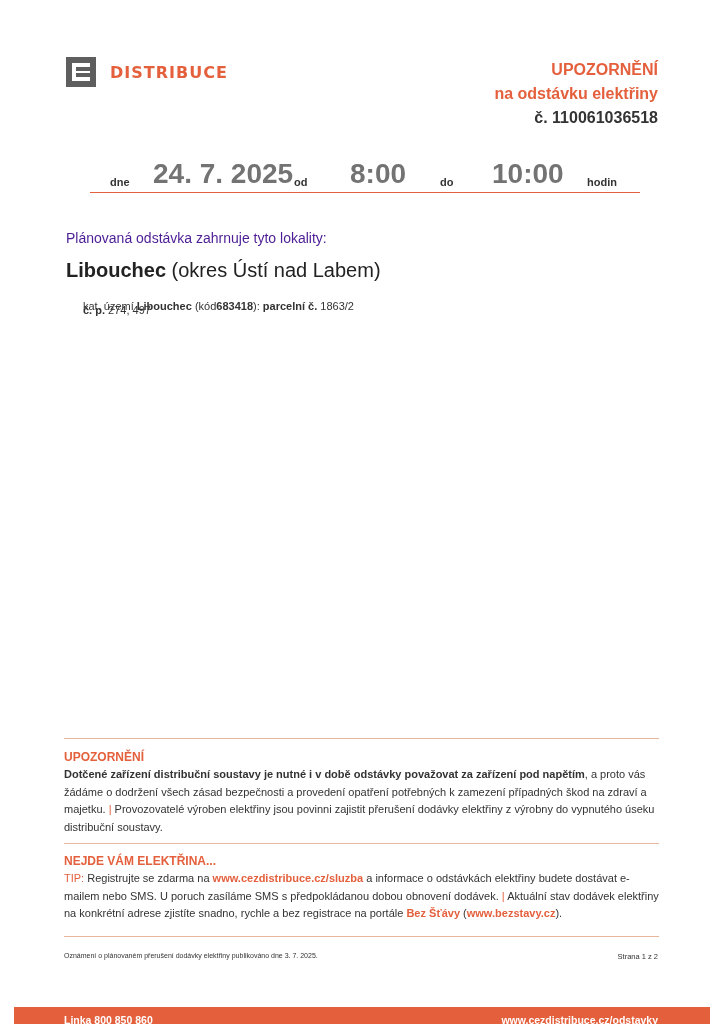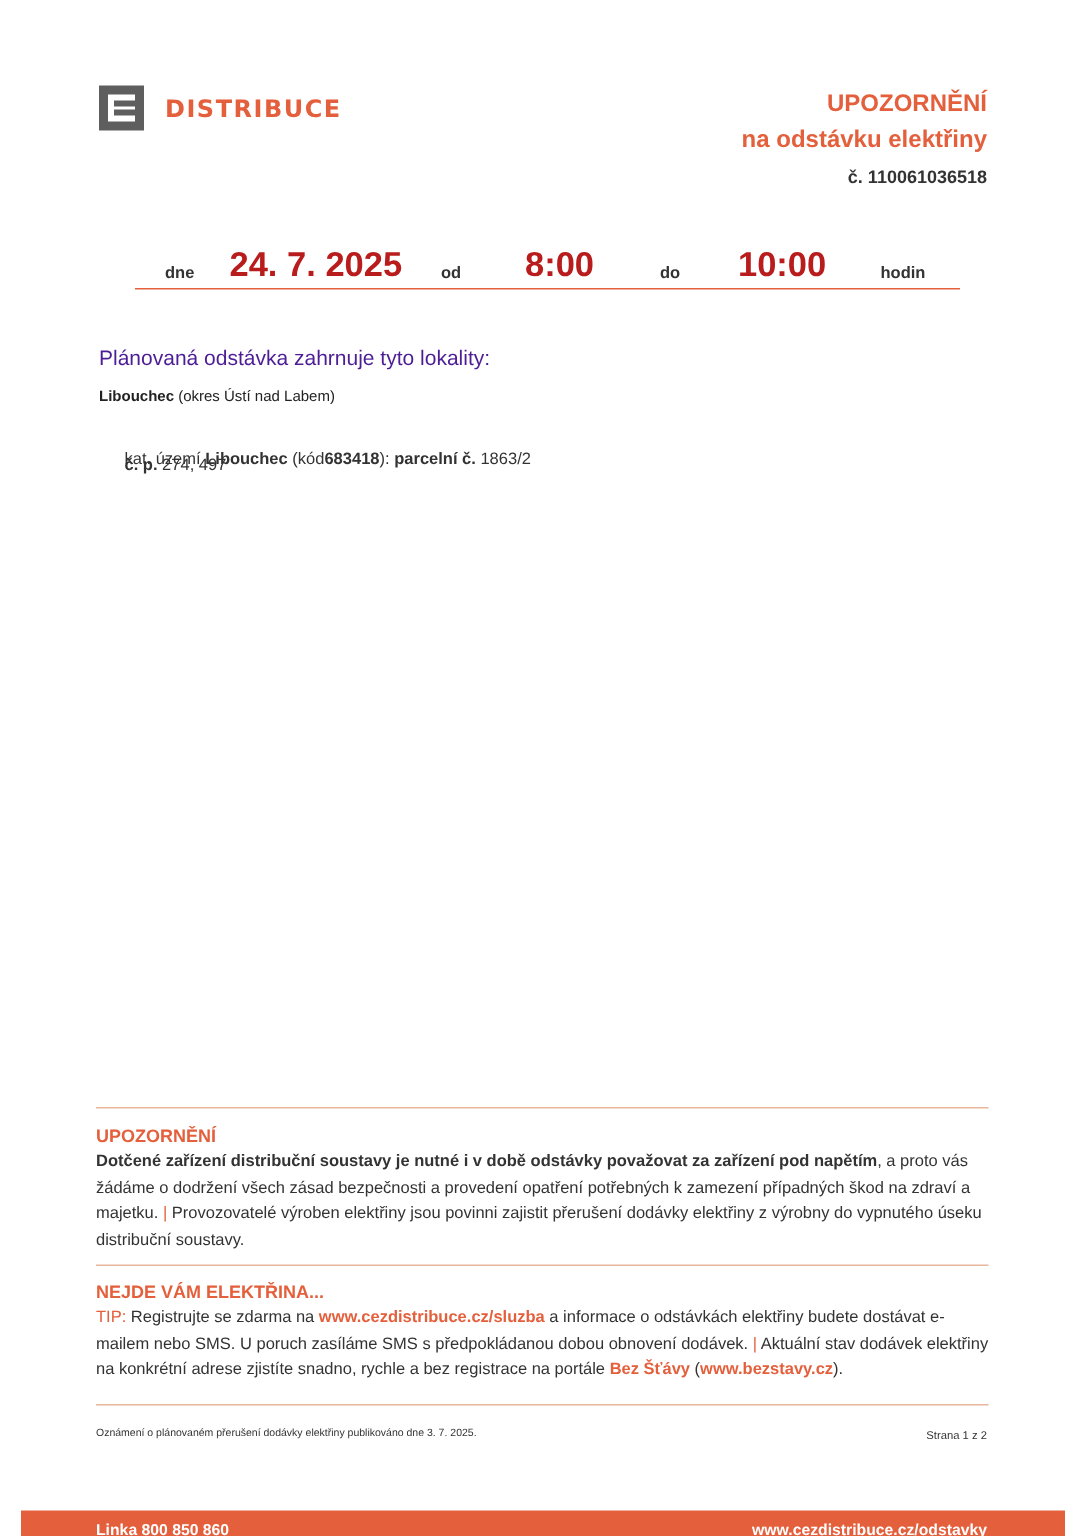--- a/index.html
+++ b/index.html
@@ -13,29 +13,29 @@
     width: 30px; height: 30px; background: #5e5e5e; position: relative; margin-right: 14px;
   }
   .logo-mark .inner1 { position: absolute; left: 6px; top: 6px; width: 18px; height: 18px; background: #fff; }
   .logo-mark .inner2 { position: absolute; left: 10px; top: 10px; width: 14px; height: 10px; background: #5e5e5e; }
   .logo-mark .inner3 { position: absolute; left: 10px; top: 14px; width: 14px; height: 2px; background: #fff; }
   .logo-text { font-family: "DejaVu Sans", sans-serif; font-size: 16px; font-weight: bold; color: #e4603d; letter-spacing: 1px; }
 
   .heading-right { right: 66px; top: 58px; text-align: right; }
   .heading-right .h1 { font-size: 16px; font-weight: bold; color: #e4603d; line-height: 24px; }
   .heading-right .h2 { font-size: 16px; font-weight: bold; color: #e4603d; line-height: 24px; }
-  .heading-right .h3 { font-size: 12px; font-weight: bold; color: #333; line-height: 24px; }
+  .heading-right .h3 { font-size: 16px; font-weight: bold; color: #333; line-height: 24px; }
 
   .dateline { left: 90px; top: 160px; width: 550px; height: 32px; border-bottom: 1.5px solid #e4603d; }
   .dateline span { position: absolute; bottom: 4px; }
   .dl-small { font-size: 11px; font-weight: bold; color: #333; }
-  .dl-big { font-size: 23px; font-weight: bold; color: #b91c1c; bottom: 2px !important; }
+  .dl-big { font-size: 28px; font-weight: bold; color: #737373; bottom: 2px !important; }
 
   .locs-title { left: 66px; top: 230px; font-size: 14px; font-weight: normal; color: #4c1d95; }
-  .loc-name { left: 66px; top: 259px; font-size: 10px; color: #222; }
+  .loc-name { left: 66px; top: 259px; font-size: 20px; color: #222; }
   .loc-name b { font-weight: bold; }
   .loc-line1 { left: 83px; top: 280px; font-size: 11px; color: #333; margin-top: 24px; }
   .loc-line2 { left: 83px; top: 300px; font-size: 11px; color: #333; }
 
   .rule { height: 1px; background: #e8b69a; }
   .sec-title { font-size: 12px; font-weight: bold; color: #e4603d; }
   .sec-text { font-size: 11px; line-height: 17.5px; color: #333; width: 600px; }
   .orange { color: #e4603d; }
   .orange-b { color: #e4603d; font-weight: bold; }
 

